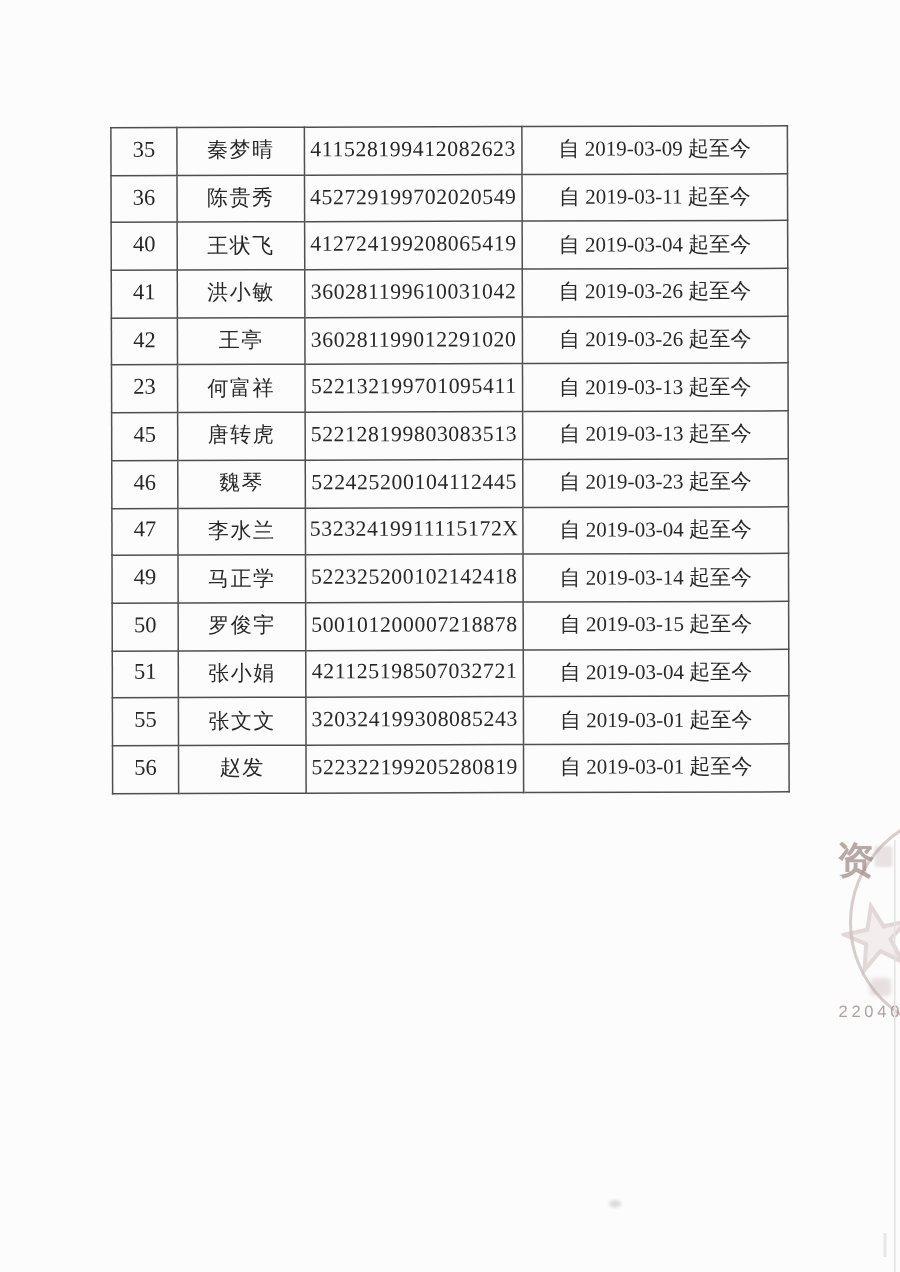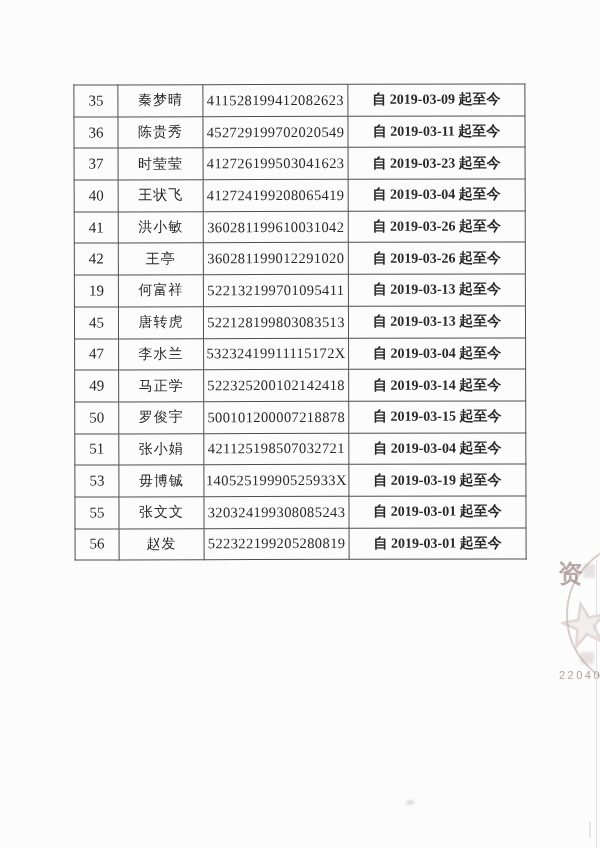--- a/index.html
+++ b/index.html
@@ -29,21 +29,21 @@
     text-align:center;
     vertical-align:middle;
     color:#282828;
     padding:0;
     white-space:nowrap;
     overflow:hidden;
   }
   td.c0{font-size:15px;}
   td.c1{font-size:14px;letter-spacing:1px;}
   td.c2{font-size:14.5px;letter-spacing:0.4px;margin-left:12px;}
-  td.c3{font-size:14px;font-weight:bold;}
+  td.c3{font-size:14px;}
   
   .stamp{
     position:absolute;left:556px;top:540px;
     width:44px;height:156px;
     overflow:hidden;
     pointer-events:none;
   }
   .stamp-circle{
     position:absolute;left:10px;top:1px;
     width:148px;height:148px;
@@ -122,56 +122,56 @@
           <td class="c2">411528199412082623</td>
           <td class="c3">自 2019-03-09 起至今</td>
         </tr>
         <tr>
           <td class="c0">36</td>
           <td class="c1">陈贵秀</td>
           <td class="c2">452729199702020549</td>
           <td class="c3">自 2019-03-11 起至今</td>
         </tr>
         <tr>
-          <td class="c0">37</td>
-          <td class="c1">时莹莹</td>
-          <td class="c2">412726199503041623</td>
-          <td class="c3">自 2019-03-23 起至今</td>
-        </tr>
-        <tr>
           <td class="c0">40</td>
           <td class="c1">王状飞</td>
           <td class="c2">412724199208065419</td>
           <td class="c3">自 2019-03-04 起至今</td>
         </tr>
         <tr>
           <td class="c0">41</td>
           <td class="c1">洪小敏</td>
           <td class="c2">360281199610031042</td>
           <td class="c3">自 2019-03-26 起至今</td>
         </tr>
         <tr>
           <td class="c0">42</td>
           <td class="c1">王亭</td>
           <td class="c2">360281199012291020</td>
           <td class="c3">自 2019-03-26 起至今</td>
         </tr>
         <tr>
-          <td class="c0">19</td>
+          <td class="c0">23</td>
           <td class="c1">何富祥</td>
           <td class="c2">522132199701095411</td>
           <td class="c3">自 2019-03-13 起至今</td>
         </tr>
         <tr>
           <td class="c0">45</td>
           <td class="c1">唐转虎</td>
           <td class="c2">522128199803083513</td>
           <td class="c3">自 2019-03-13 起至今</td>
         </tr>
         <tr>
+          <td class="c0">46</td>
+          <td class="c1">魏琴</td>
+          <td class="c2">522425200104112445</td>
+          <td class="c3">自 2019-03-23 起至今</td>
+        </tr>
+        <tr>
           <td class="c0">47</td>
           <td class="c1">李水兰</td>
           <td class="c2">53232419911115172X</td>
           <td class="c3">自 2019-03-04 起至今</td>
         </tr>
         <tr>
           <td class="c0">49</td>
           <td class="c1">马正学</td>
           <td class="c2">522325200102142418</td>
           <td class="c3">自 2019-03-14 起至今</td>
@@ -180,26 +180,20 @@
           <td class="c0">50</td>
           <td class="c1">罗俊宇</td>
           <td class="c2">500101200007218878</td>
           <td class="c3">自 2019-03-15 起至今</td>
         </tr>
         <tr>
           <td class="c0">51</td>
           <td class="c1">张小娟</td>
           <td class="c2">421125198507032721</td>
           <td class="c3">自 2019-03-04 起至今</td>
-        </tr>
-        <tr>
-          <td class="c0">53</td>
-          <td class="c1">毋博铖</td>
-          <td class="c2">14052519990525933X</td>
-          <td class="c3">自 2019-03-19 起至今</td>
         </tr>
         <tr>
           <td class="c0">55</td>
           <td class="c1">张文文</td>
           <td class="c2">320324199308085243</td>
           <td class="c3">自 2019-03-01 起至今</td>
         </tr>
         <tr>
           <td class="c0">56</td>
           <td class="c1">赵发</td>

